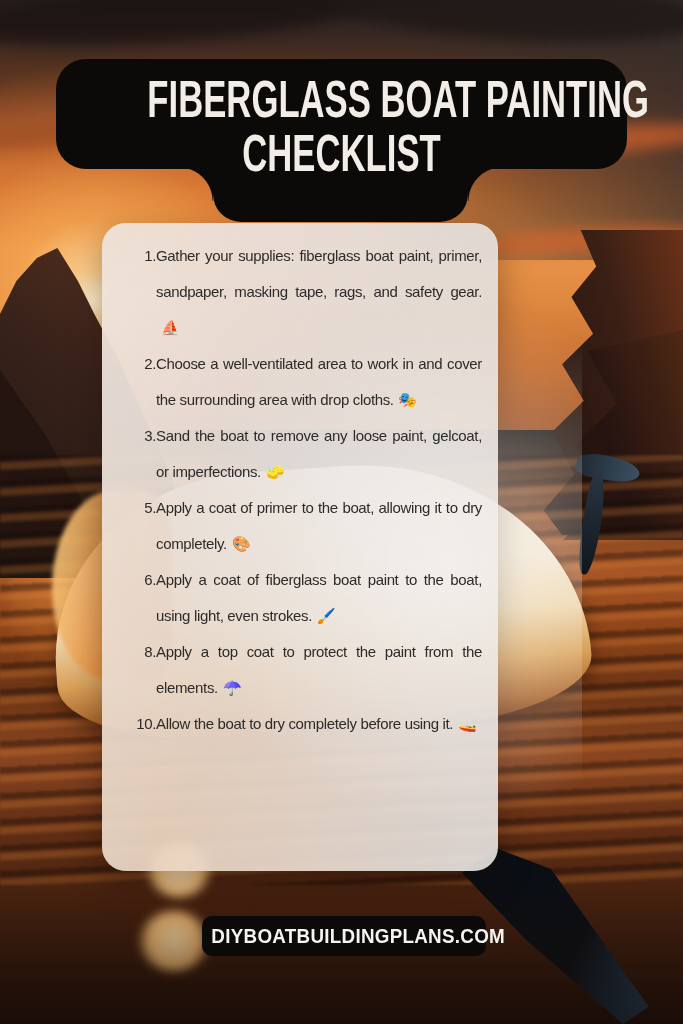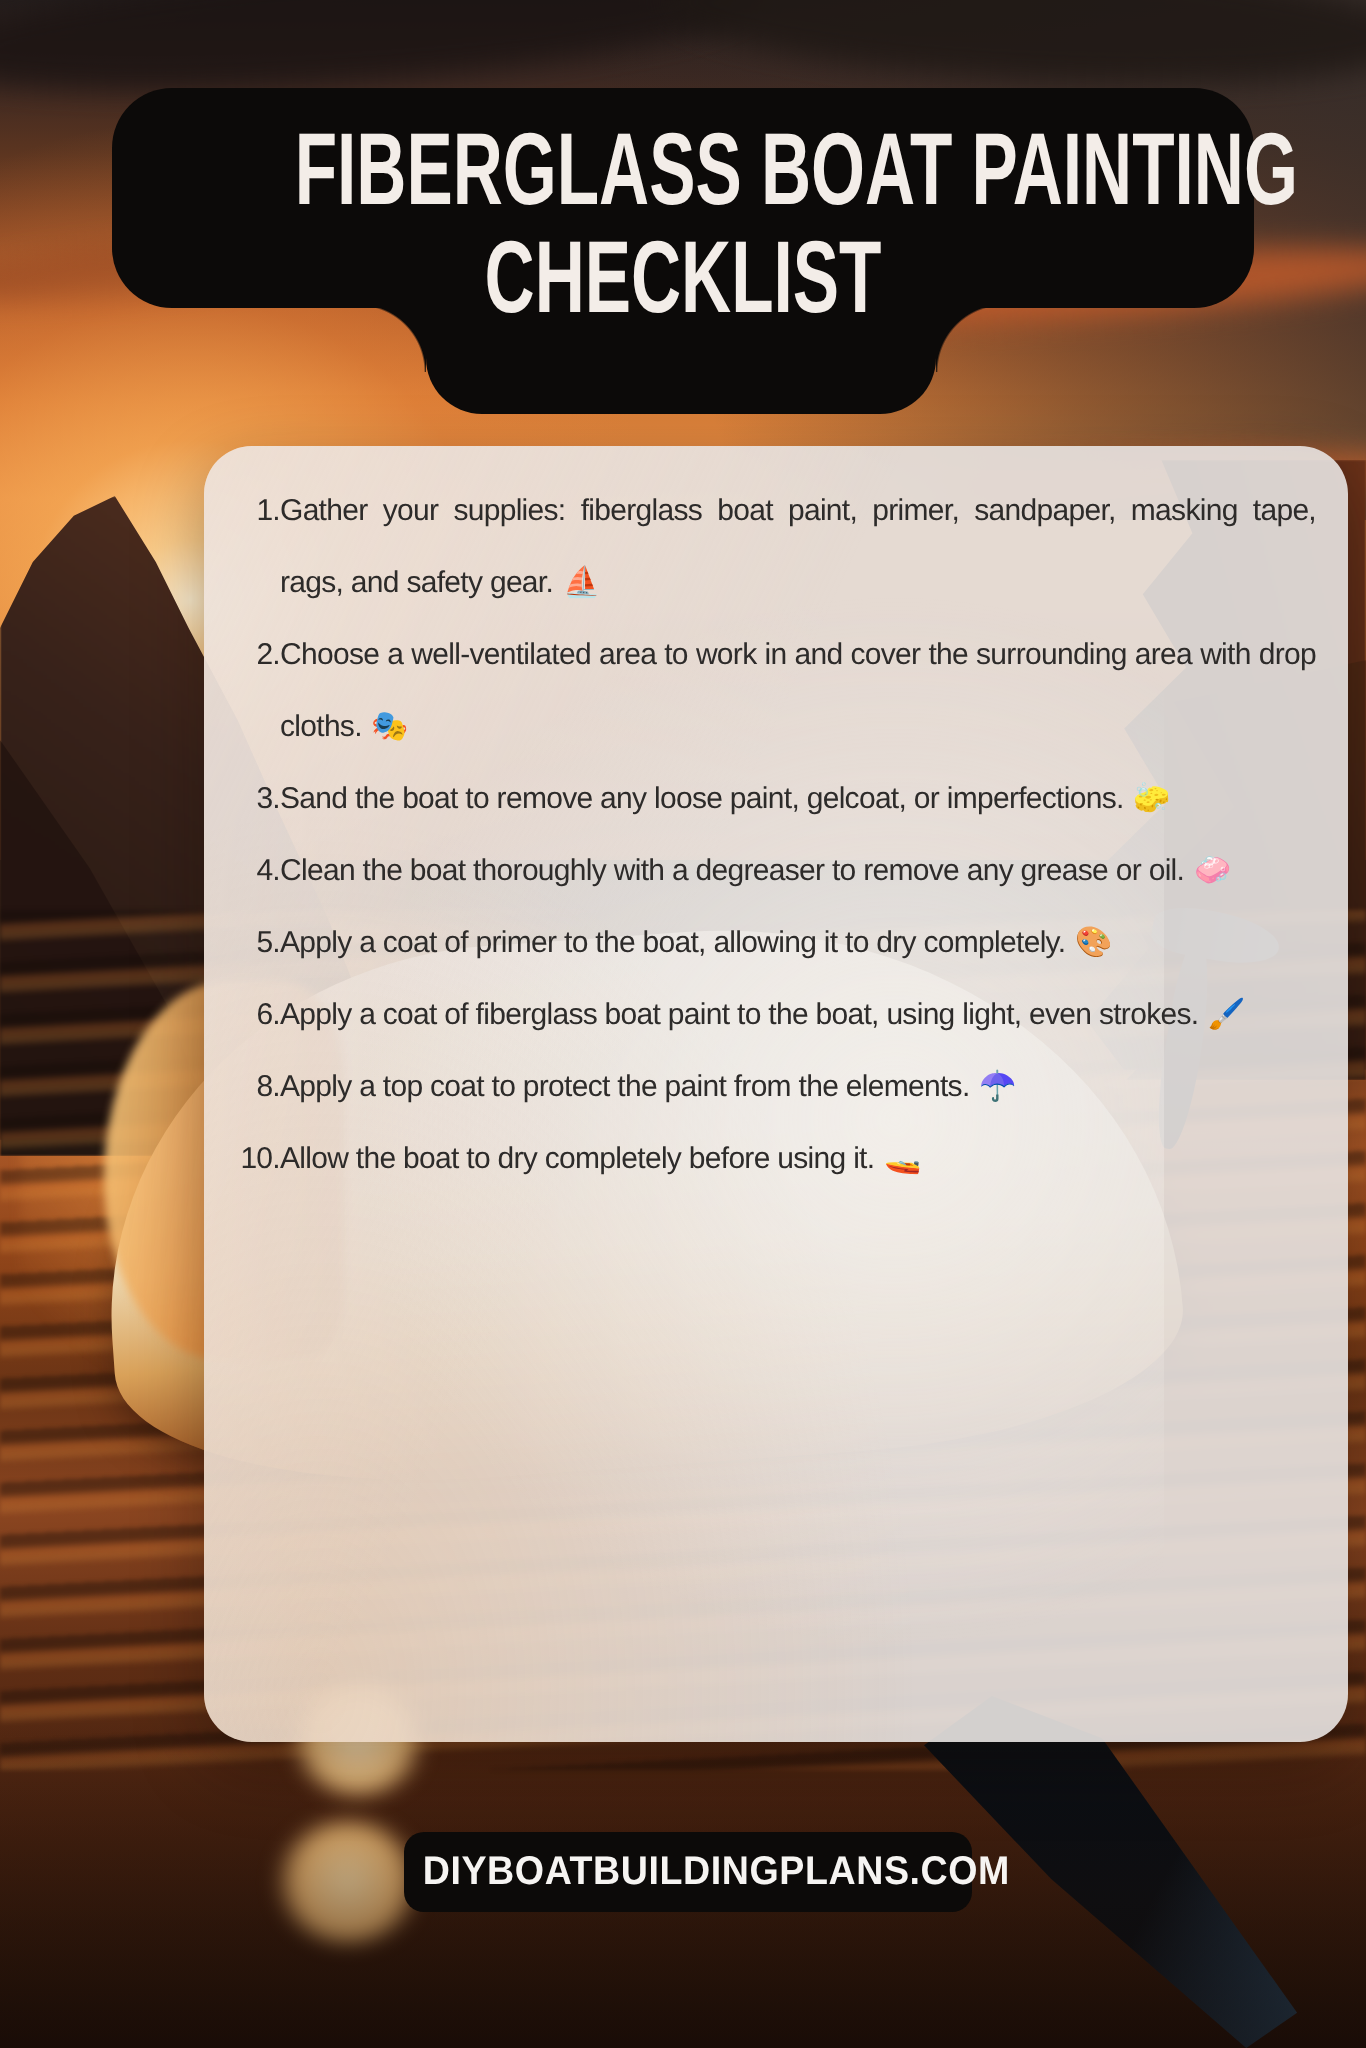--- a/index.html
+++ b/index.html
@@ -110,42 +110,42 @@
   .dot1 { left:146px; top:842px; width:66px; height:56px;
     background:radial-gradient(circle,#ffe9bf 0%,#fbc77e 55%, rgba(220,130,60,0) 78%); }
   .dot2 { left:138px; top:910px; width:72px; height:62px;
     background:radial-gradient(circle,#ffe3ae 0%,#f7bd72 55%, rgba(220,130,60,0) 78%); }
   .bottom-shade {
     left:0; top:860px; width:683px; height:164px;
     background:linear-gradient(180deg, rgba(24,12,7,0) 0%, rgba(24,12,7,.35) 55%, rgba(16,8,5,.6) 100%);
   }
 
   
-  .title-wrap { left:56px; top:44px; width:571px; height:163px; z-index:5; }
+  .title-wrap { left:56px; top:59px; width:571px; height:163px; z-index:5; }
   .title-main { left:0; top:0; width:571px; height:110px; background:#0c0a09; border-radius:30px; }
   .title-tab  { left:157px; top:58px; width:255px; height:105px; background:#0c0a09; border-radius:0 0 28px 28px; }
   .flare { width:34px; height:34px; top:108px; }
   .flare-l { left:123px; background:radial-gradient(circle 34px at 0 100%, transparent 33px, #0c0a09 34px); }
   .flare-r { left:412px; background:radial-gradient(circle 34px at 100% 100%, transparent 33px, #0c0a09 34px); }
   .title-line {
     left:0; width:571px; text-align:center; color:#f3ede8;
     font-weight:800; font-size:51px; line-height:54px;
     transform:scaleX(.68); transform-origin:50% 50%;
     letter-spacing:0; white-space:nowrap;
   }
   .title-line1 { top:14px; }
   .title-line2 { top:68px; }
 
   
   .card {
-    left:102px; top:223px; width:572px; height:648px; z-index:4;
+    left:102px; top:223px; width:396px; height:648px; z-index:4;
     background:rgba(229,225,222,.92);
     border-radius:24px;
     box-shadow:0 12px 34px rgba(20,8,4,.35);
-    padding:15px 16px 0 4px;
+    padding:15px 16px 0 20px;
   }
   .card-tint {
     left:0; top:0; width:480px; height:648px; border-radius:24px; pointer-events:none;
     background:
       radial-gradient(ellipse at 72% 52%, rgba(255,252,246,.5) 0%, transparent 55%),
       linear-gradient(115deg, rgba(248,226,210,.45) 0%, transparent 45%),
       radial-gradient(ellipse at 12% 96%, rgba(240,180,120,.28) 0%, transparent 50%);
   }
   ol.checklist { list-style:none; position:relative; }
   ol.checklist li {
@@ -206,21 +206,20 @@
   <div class="abs title-line title-line1">FIBERGLASS BOAT PAINTING</div>
   <div class="abs title-line title-line2">CHECKLIST</div>
 </div>
 
 <div class="abs card">
   <div class="abs card-tint"></div>
   <ol class="checklist">
       <li><span class="num">1.</span><span>Gather your supplies: fiberglass boat paint, primer, sandpaper, masking tape, rags, and safety gear.</span><span class="emoji">⛵</span></li>
       <li><span class="num">2.</span><span>Choose a well-ventilated area to work in and cover the surrounding area with drop cloths.</span><span class="emoji">🎭</span></li>
       <li><span class="num">3.</span><span>Sand the boat to remove any loose paint, gelcoat, or imperfections.</span><span class="emoji">🧽</span></li>
-      <li><span class="num">4.</span><span>Clean the boat thoroughly with a degreaser to remove any grease or oil.</span><span class="emoji">🧼</span></li>
       <li><span class="num">5.</span><span>Apply a coat of primer to the boat, allowing it to dry completely.</span><span class="emoji">🎨</span></li>
       <li><span class="num">6.</span><span>Apply a coat of fiberglass boat paint to the boat, using light, even strokes.</span><span class="emoji">🖌️</span></li>
       <li><span class="num">8.</span><span>Apply a top coat to protect the paint from the elements.</span><span class="emoji">☂️</span></li>
       <li><span class="num">10.</span><span>Allow the boat to dry completely before using it.</span><span class="emoji">🚤</span></li>
     </ol>
 </div>
 
 <div class="abs footer-pill">
   <span class="footer-text">DIYBOATBUILDINGPLANS.COM</span>
 </div>

